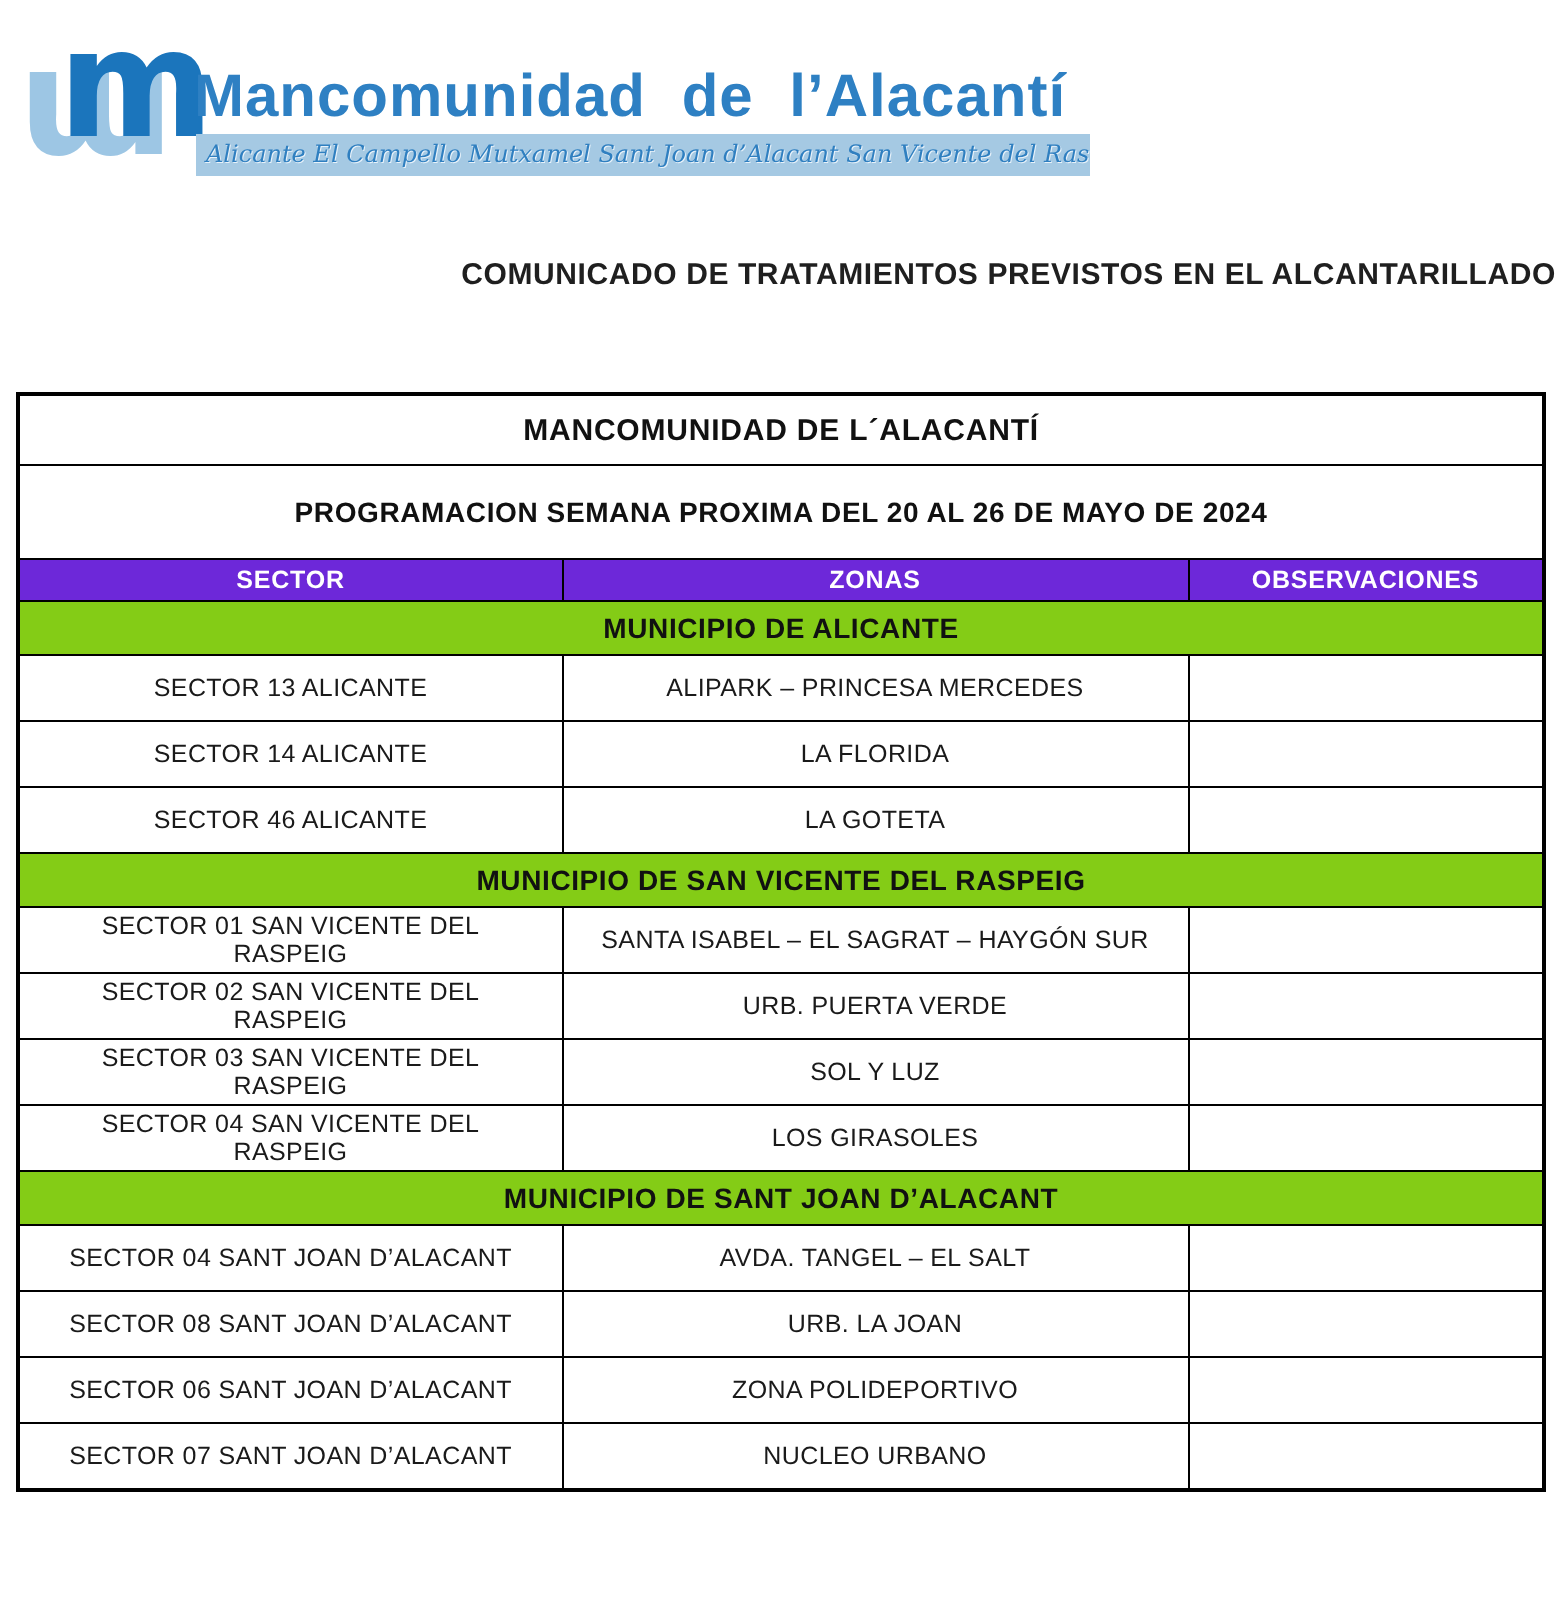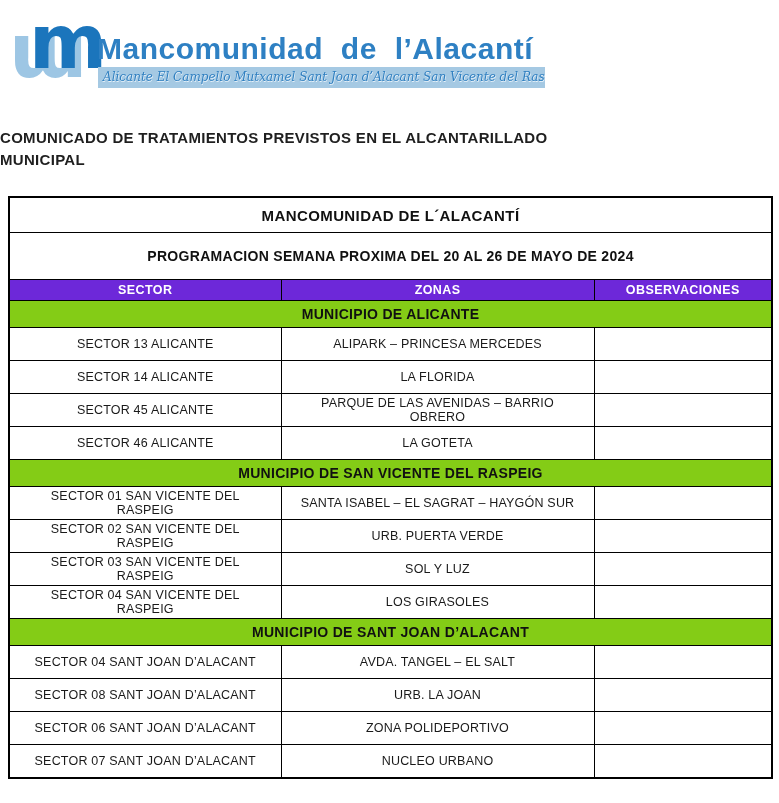--- a/index.html
+++ b/index.html
@@ -53,21 +53,21 @@
     color: #2f7fc0;
     text-shadow: 0.5px 0.5px 0 #e8f2fa;
   }
 
   
   .doc-title {
     position: absolute;
     left: 0;
     top: 127px;
     width: 778px;
-    text-align: left;
+    text-align: right;
     font-size: 15px;
     font-weight: bold;
     letter-spacing: 0.3px;
     line-height: 22px;
     color: #1f1f1f;
   }
 
   
   table.treatments {
     position: absolute;
@@ -139,21 +139,20 @@
         <text x="2" y="78" font-family="DejaVu Sans, sans-serif" font-weight="bold" font-size="80" fill="#9dc6e4">m</text>
       </g>
       <text x="16" y="68" font-family="DejaVu Sans, sans-serif" font-weight="bold" font-size="80" fill="#1b75bc">m</text>
     </svg>
     <div class="logo-wordmark">Mancomunidad de l’Alacantí</div>
     <div class="logo-banner">Alicante El Campello Mutxamel Sant Joan d’Alacant San Vicente del Raspeig Agost</div>
   </div>
 
   <div class="doc-title">
     <div>COMUNICADO DE TRATAMIENTOS PREVISTOS EN EL ALCANTARILLADO</div>
-    <div>MUNICIPAL</div>
   </div>
 
   <table class="treatments">
     <colgroup>
       <col class="col-sector">
         <col class="col-zonas">
         <col class="col-obs">
     </colgroup>
 
     <tbody>
@@ -178,25 +177,20 @@
       <td>SECTOR 13 ALICANTE</td>
       <td>ALIPARK – PRINCESA MERCEDES</td>
       <td></td>
     </tr>
     <tr class="row-data">
       <td>SECTOR 14 ALICANTE</td>
       <td>LA FLORIDA</td>
       <td></td>
     </tr>
     <tr class="row-data">
-      <td>SECTOR 45 ALICANTE</td>
-      <td>PARQUE DE LAS AVENIDAS – BARRIO OBRERO</td>
-      <td></td>
-    </tr>
-    <tr class="row-data">
       <td>SECTOR 46 ALICANTE</td>
       <td>LA GOTETA</td>
       <td></td>
     </tr>
 
     <tr class="row-section">
       <td colspan="3">MUNICIPIO DE SAN VICENTE DEL RASPEIG</td>
     </tr>
     <tr class="row-data">
       <td>SECTOR 01 SAN VICENTE DEL RASPEIG</td>

